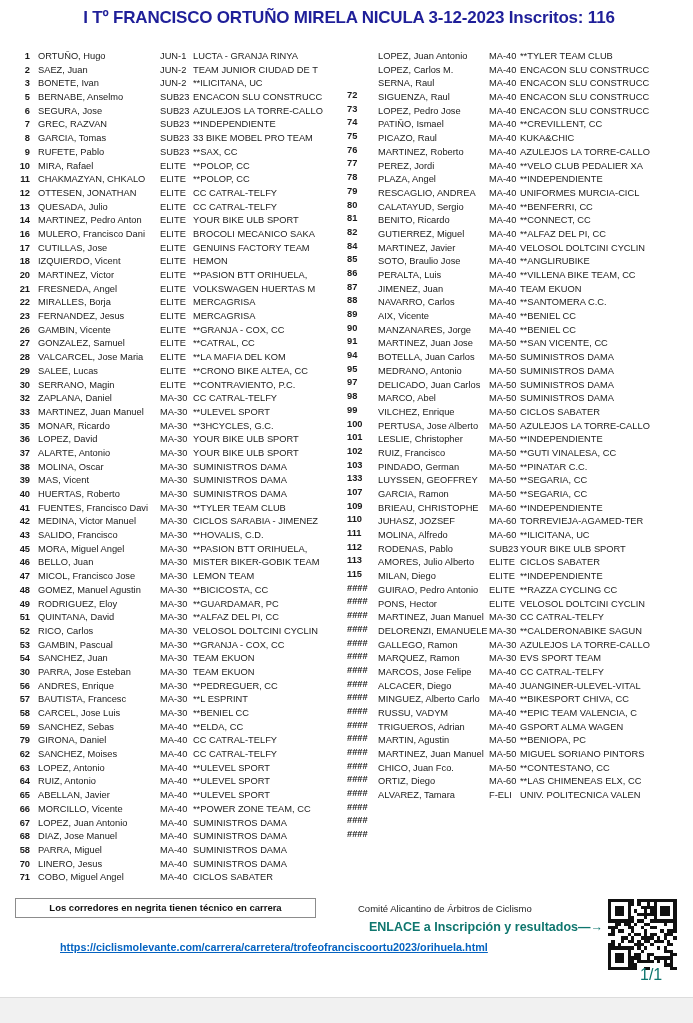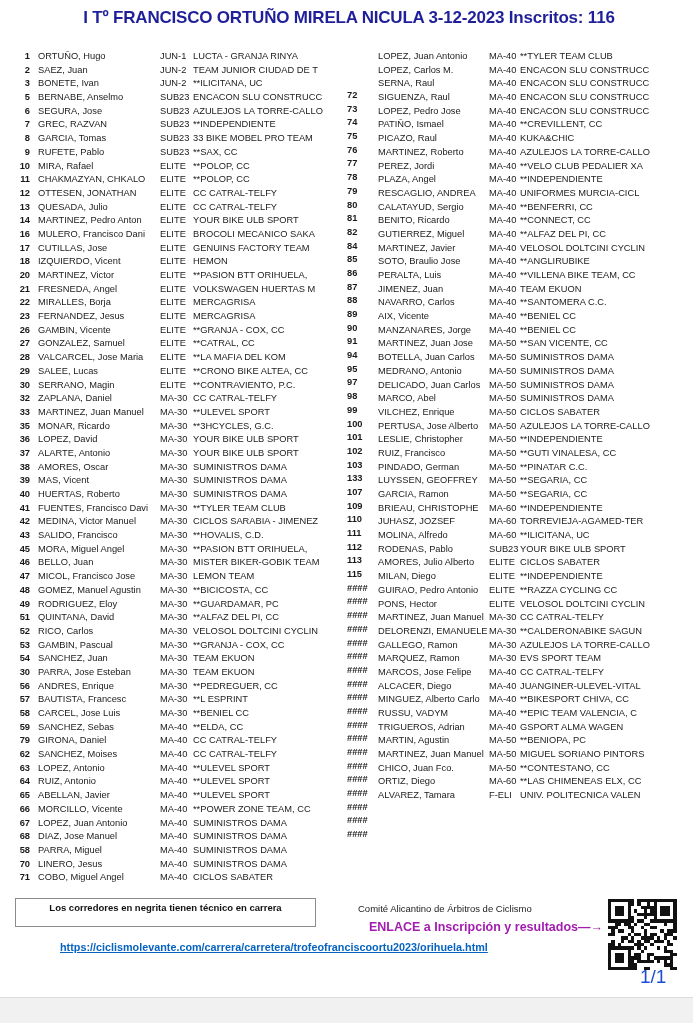--- a/index.html
+++ b/index.html
@@ -43,42 +43,42 @@
   .rider-row .name { flex: 0 0 auto; overflow: hidden; }
   #col-left .name  { width: 122px; }
   #col-right .name { width: 111px; }
   .rider-row .cat  { flex: 0 0 auto; width: 33px; }
   #col-right .cat  { width: 31px; }
   .rider-row .team { flex: 1 1 auto; overflow: hidden; }
 
   .note-box {
     position: absolute;
     left: 15px; top: 898px;
-    width: 301px; height: 29px;
+    width: 301px; height: 20px;
     border: 1px solid #8c8c8c;
     font-size: 9.5px;
     font-weight: bold;
     text-align: center;
     line-height: 18px;
     color: #111;
     background: #fff;
   }
   .committee {
     position: absolute;
     left: 358px; top: 903px;
     font-size: 9.5px;
     color: #222;
   }
   .enlace {
     position: absolute;
     top: 920px; left: 300px; width: 303px;
     text-align: right;
     font-size: 12.5px;
     font-weight: bold;
-    color: #a21caf;
+    color: #0f766e;
   }
   .reg-link {
     position: absolute;
     top: 941px; left: 60px; width: 545px;
     text-align: left;
     font-size: 10.8px;
     font-weight: bold;
     color: #0563c1;
     text-decoration: underline;
   }
@@ -93,22 +93,22 @@
     padding-top: 2px;
   }
   .qr i {
     display: block;
     width: 3.28px; height: 3.38px;
   }
   .qr i.on { background: #111; }
   .page-indicator {
     position: absolute;
     left: 640px; top: 966px;
-    font-size: 19px;
-    color: #1d4ed8;
+    font-size: 16px;
+    color: #0f766e;
   }
   .bottom-strip {
     position: absolute;
     left: 0; top: 997px;
     width: 693px; height: 26px;
     background: #f1f1f1;
     border-top: 1px solid #dcdcdc;
   }
 </style>
 </head>
@@ -292,21 +292,21 @@
       <span class="team">YOUR BIKE ULB SPORT</span>
     </div>
     <div class="rider-row">
       <span class="num">37</span>
       <span class="name">ALARTE, Antonio</span>
       <span class="cat">MA-30</span>
       <span class="team">YOUR BIKE ULB SPORT</span>
     </div>
     <div class="rider-row">
       <span class="num">38</span>
-      <span class="name">AMORES, Oscar</span>
+      <span class="name">MOLINA, Oscar</span>
       <span class="cat">MA-30</span>
       <span class="team">SUMINISTROS DAMA</span>
     </div>
     <div class="rider-row">
       <span class="num">39</span>
       <span class="name">MAS, Vicent</span>
       <span class="cat">MA-30</span>
       <span class="team">SUMINISTROS DAMA</span>
     </div>
     <div class="rider-row">

